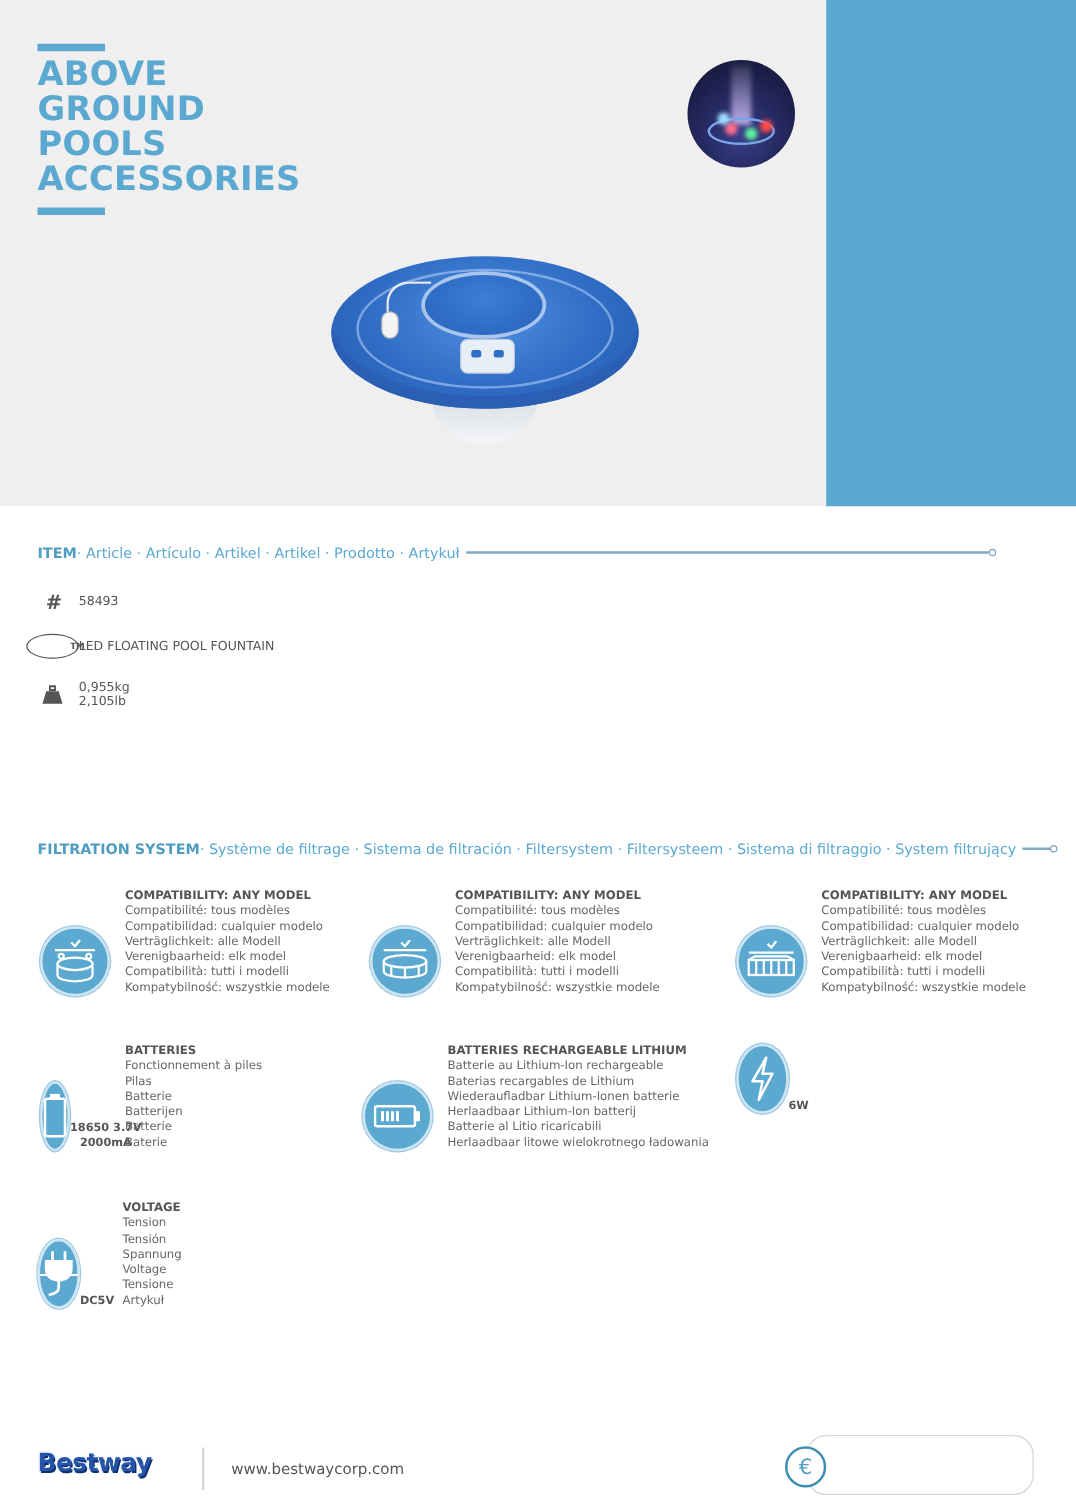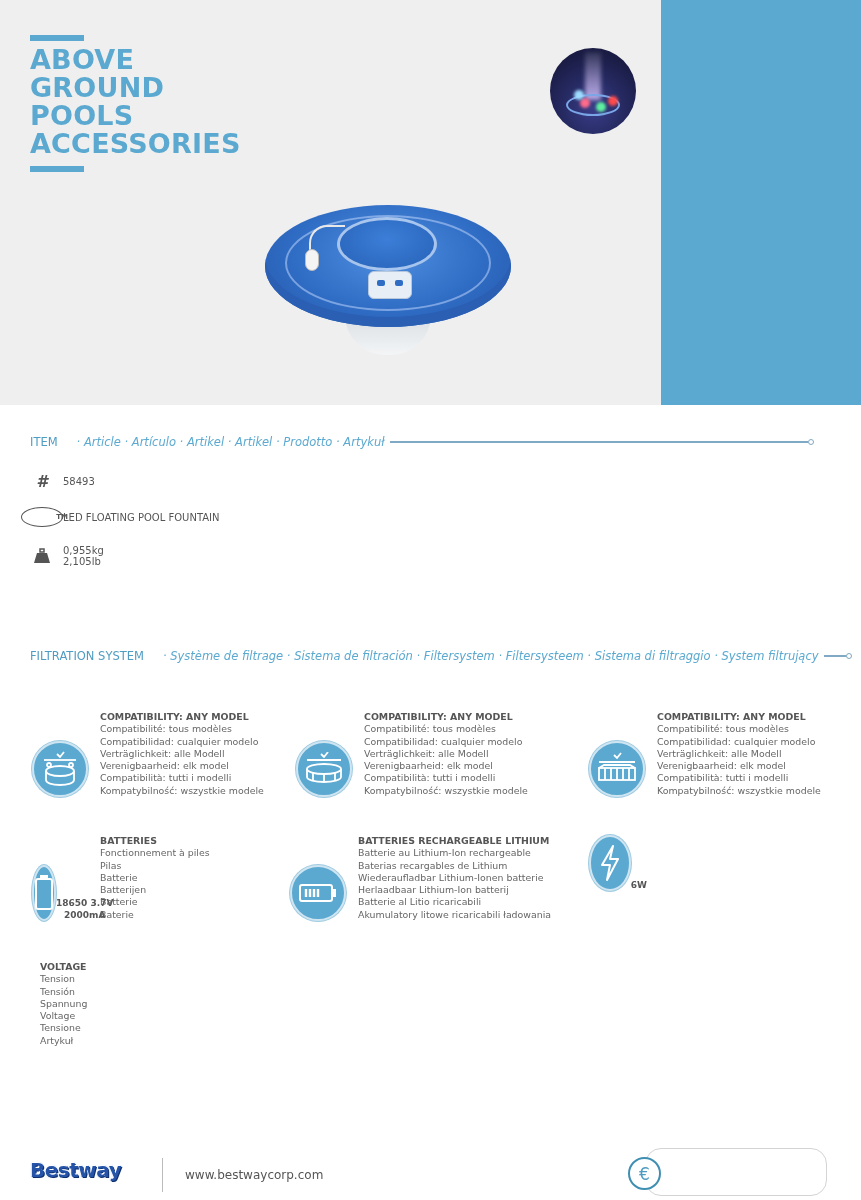--- a/index.html
+++ b/index.html
@@ -18,22 +18,22 @@
   .product .base { position: absolute; left: 80px; top: 108px; width: 86px; height: 42px; border-radius: 0 0 40px 40px; background: linear-gradient(180deg,#d8dde2,#f3f5f7); }
   .product .disc { position: absolute; left: 0; top: 0; width: 246px; height: 122px; border-radius: 50%; background: radial-gradient(ellipse at 50% 40%, #4f8fe0 0%, #2f6cc4 55%, #2658a8 100%); box-shadow: inset 0 -10px 0 #2a5fb4; }
   .product .inner { position: absolute; left: 20px; top: 10px; width: 206px; height: 96px; border-radius: 50%; border: 2px solid rgba(200,220,255,0.5); }
   .product .dome { position: absolute; left: 72px; top: 12px; width: 100px; height: 54px; border-radius: 50%; background: radial-gradient(ellipse at 50% 40%, #3c7ed8, #2762b8); border: 3px solid rgba(220,235,255,0.7); }
   .product .led-box { position: absolute; left: 103px; top: 66px; width: 44px; height: 28px; border-radius: 6px; background: #e8eef6; border: 1px solid #b8c8dc; }
   .product .led-box i { position: absolute; top: 8px; width: 8px; height: 6px; background: #2f6cc4; border-radius: 2px; }
   .product .switch { position: absolute; left: 40px; top: 44px; width: 14px; height: 22px; border-radius: 7px; background: #f4f4f4; border: 1px solid #bbb; }
   .product .cable { position: absolute; left: 44px; top: 20px; width: 36px; height: 30px; border: 2px solid #e8e8e8; border-right: none; border-bottom: none; border-radius: 18px 0 0 0; }
 
   .section-head { position: absolute; left: 30px; display: flex; align-items: center; white-space: nowrap; font-family: "DejaVu Sans", sans-serif; font-size: 11.5px; color: #5ba9d0; }
-  .section-head .strong { font-weight: normal; color: #4f9cc2; }
-  .section-head .rest { font-style: italic; color: #5ba9d0; margin-left: 19px; }
+  .section-head .strong { font-weight: bold; color: #4f9cc2; }
+  .section-head .rest { color: #5ba9d0; margin-left: 0; }
   .section-head .line { height: 1.5px; background: #7fa9c4; margin-left: 5px; }
   .section-head .dot { width: 6px; height: 6px; border: 1.5px solid #7fa9c4; border-radius: 50%; }
 
   .item-row { position: absolute; left: 31px; display: flex; align-items: center; font-family: "DejaVu Sans", sans-serif; font-size: 10px; color: #555; }
   .item-row .ico { width: 22px; height: 20px; display: flex; align-items: center; justify-content: center; margin-right: 10px; color: #555; }
   .tm { width: 20px; height: 20px; border: 1.6px solid #555; border-radius: 50%; font-size: 7px; font-weight: bold; display:flex; align-items:center; justify-content:center;padding-left:40px; }
 
   .spec { position: absolute; display: flex; }
   .spec .left { width: 58px; display: flex; flex-direction: row; align-items: flex-end; }
   .circle { width: 56px; height: 56px; border-radius: 50%; background: #5ba9d0; border: 2px solid #cfe5f1; box-shadow: 0 0 0 1px #9fcbe2; display: flex; align-items: center; justify-content: center; }
@@ -106,21 +106,21 @@
         <path d="M7 1h4v3H7z" fill="none" stroke="#555" stroke-width="1.5"></path>
         <path d="M4 5h10l3 10H1z" fill="#555"></path>
       </svg>
   </span>
   <span style="line-height:11px">
     <div>0,955kg</div>
     <div>2,105lb</div>
   </span>
 </div>
 
-<div class="section-head" style="top:649px">
+<div class="section-head" style="top:672px">
   <span class="strong">FILTRATION SYSTEM</span>
   <span class="rest">· Système de filtrage · Sistema de filtración · Filtersystem · Filtersysteem · Sistema di filtraggio · System filtrujący</span>
   <span class="line" style="width:22px"></span>
   <span class="dot"></span>
 </div>
 
 <div class="spec" style="left:32px;top:711px">
   <div class="left">
     <div class="circle">
       <svg width="40" height="36" viewBox="0 0 40 36" fill="none" stroke="#fff" stroke-width="1.8">
@@ -224,36 +224,46 @@
         </svg>
     </div>
   </div>
   <div class="txt">
     <div class="h">BATTERIES RECHARGEABLE LITHIUM</div>
     <div>Batterie au Lithium-Ion rechargeable</div>
     <div>Baterias recargables de Lithium</div>
     <div>Wiederaufladbar Lithium-Ionen batterie</div>
     <div>Herlaadbaar Lithium-Ion batterij</div>
     <div>Batterie al Litio ricaricabili</div>
-    <div>Akumulatory litowe ricaricabili ładowania</div>
+    <div>Herlaadbaar litowe wielokrotnego ładowania</div>
   </div>
 </div>
 
 <div class="spec" style="left:589px;top:835px">
   <div class="left">
     <div class="circle">
       <svg width="22" height="36" viewBox="0 0 22 36" fill="none" stroke="#fff" stroke-width="2" stroke-linejoin="round">
           <path d="M14 1L3 20h8l-3 15L19 14h-8z"></path>
         </svg>
     </div>
     <div class="val">6W</div>
   </div>
 </div>
 
 <div class="spec" style="left:30px;top:961px">
+  <div class="left">
+    <div class="circle" style="background: linear-gradient(180deg,#5ba9d0 0%,#5ba9d0 50%,#fff 50%,#fff 54%,#5ba9d0 54%);">
+      <svg width="30" height="40" viewBox="0 0 30 40" fill="none" stroke="#fff" stroke-width="2.2">
+          <path d="M10 2v8M20 2v8"></path>
+          <path d="M5 10h20v6c0 6-4 9-10 9S5 22 5 16z" fill="#fff"></path>
+          <path d="M15 25v6c0 3-3 5-8 6"></path>
+        </svg>
+    </div>
+    <div class="val">DC5V</div>
+  </div>
   <div class="txt">
     <div class="h">VOLTAGE</div>
     <div>Tension</div>
     <div>Tensión</div>
     <div>Spannung</div>
     <div>Voltage</div>
     <div>Tensione</div>
     <div>Artykuł</div>
   </div>
 </div>

